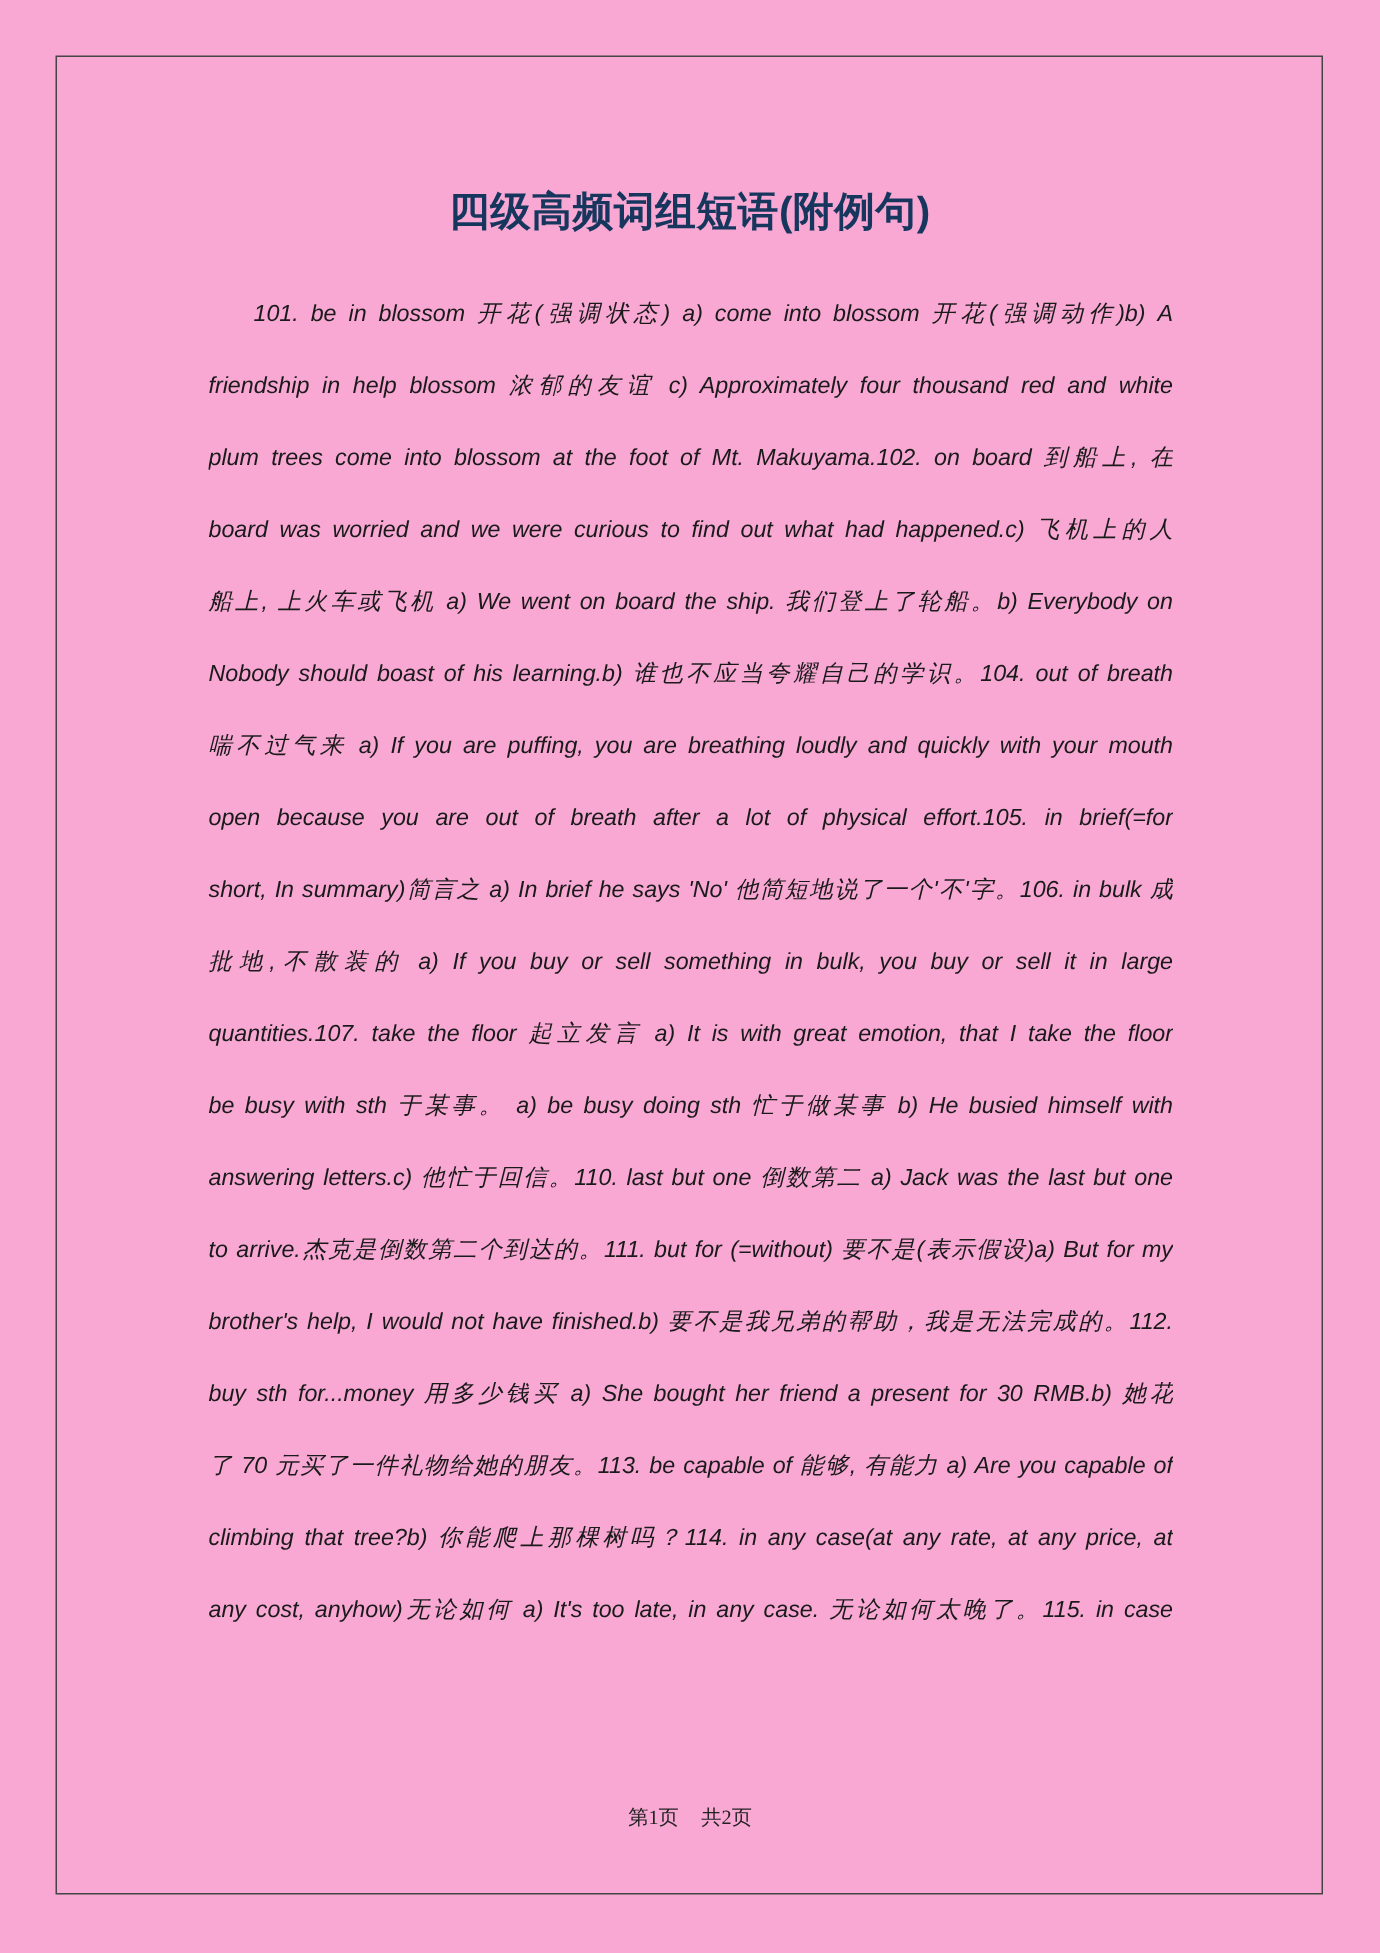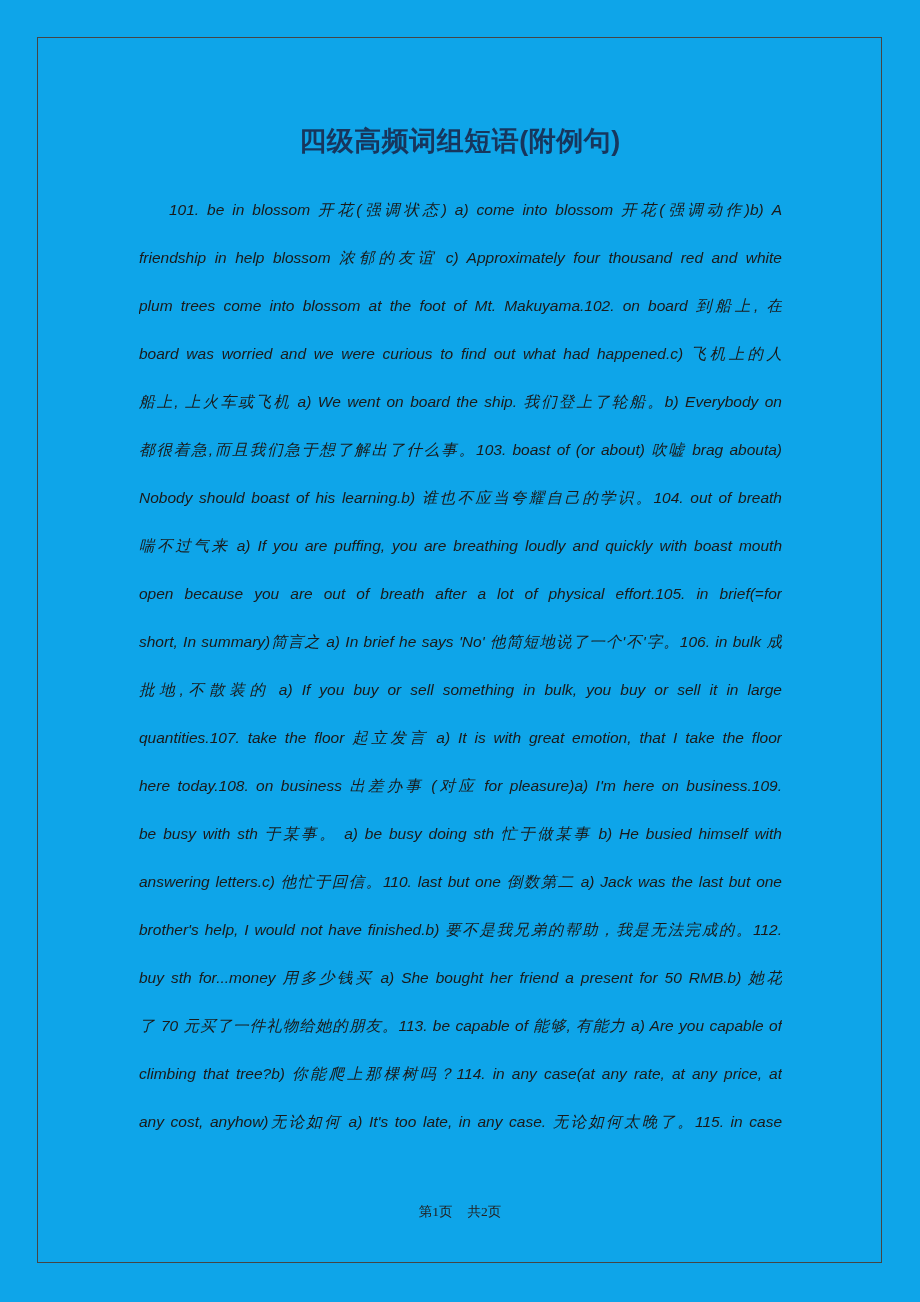--- a/index.html
+++ b/index.html
@@ -1,21 +1,21 @@
 <!DOCTYPE html>
 <html><head>
 <meta charset="utf-8">
 <style>
   * { margin: 0; padding: 0; box-sizing: border-box; }
   html, body { background: #ffffff; }
   .page {
     position: relative;
     width: 920px;
     height: 1302px;
-    background: #0ea5e9;
+    background: #f9a8d4;
     overflow: hidden;
     font-family: "Liberation Sans", "DejaVu Sans", sans-serif;
   }
   .page-border {
     position: absolute;
     left: 37px;
     top: 37px;
     width: 845px;
     height: 1226px;
     border: 1px solid #454545;
@@ -72,32 +72,31 @@
   <div class="page-border"></div>
 
   <div class="title">四级高频词组短语(附例句)</div>
 
   <div class="doc-body">
     <div class="line indent">101. be in blossom 开花(强调状态) a) come into blossom 开花(强调动作)b) A</div>
     <div class="line">friendship in help blossom 浓郁的友谊 c) Approximately four thousand red and white</div>
     <div class="line">plum trees come into blossom at the foot of Mt. Makuyama.102. on board 到船上, 在</div>
     <div class="line">board was worried and we were curious to find out what had happened.c) 飞机上的人</div>
     <div class="line">船上, 上火车或飞机 a) We went on board the ship. 我们登上了轮船。b) Everybody on</div>
-    <div class="line">都很着急,而且我们急于想了解出了什么事。103. boast of (or about) 吹嘘 brag abouta)</div>
     <div class="line">Nobody should boast of his learning.b) 谁也不应当夸耀自己的学识。104. out of breath</div>
-    <div class="line">喘不过气来 a) If you are puffing, you are breathing loudly and quickly with boast mouth</div>
+    <div class="line">喘不过气来 a) If you are puffing, you are breathing loudly and quickly with your mouth</div>
     <div class="line">open because you are out of breath after a lot of physical effort.105. in brief(=for</div>
     <div class="line">short, In summary)简言之 a) In brief he says 'No' 他简短地说了一个'不'字。106. in bulk 成</div>
     <div class="line">批地,不散装的 a) If you buy or sell something in bulk, you buy or sell it in large</div>
     <div class="line">quantities.107. take the floor 起立发言 a) It is with great emotion, that I take the floor</div>
-    <div class="line">here today.108. on business 出差办事 (对应 for pleasure)a) I'm here on business.109.</div>
     <div class="line">be busy with sth 于某事。 a) be busy doing sth 忙于做某事 b) He busied himself with</div>
     <div class="line">answering letters.c) 他忙于回信。110. last but one 倒数第二 a) Jack was the last but one</div>
+    <div class="line">to arrive.杰克是倒数第二个到达的。111. but for (=without) 要不是(表示假设)a) But for my</div>
     <div class="line">brother's help, I would not have finished.b) 要不是我兄弟的帮助，我是无法完成的。112.</div>
-    <div class="line">buy sth for...money 用多少钱买 a) She bought her friend a present for 50 RMB.b) 她花</div>
+    <div class="line">buy sth for...money 用多少钱买 a) She bought her friend a present for 30 RMB.b) 她花</div>
     <div class="line">了 70 元买了一件礼物给她的朋友。113. be capable of 能够, 有能力 a) Are you capable of</div>
     <div class="line">climbing that tree?b) 你能爬上那棵树吗？114. in any case(at any rate, at any price, at</div>
     <div class="line">any cost, anyhow)无论如何 a) It's too late, in any case. 无论如何太晚了。115. in case</div>
   </div>
 
   <div class="footer">
     <span>第1页</span>
     <span>共2页</span>
   </div>
 </div>

